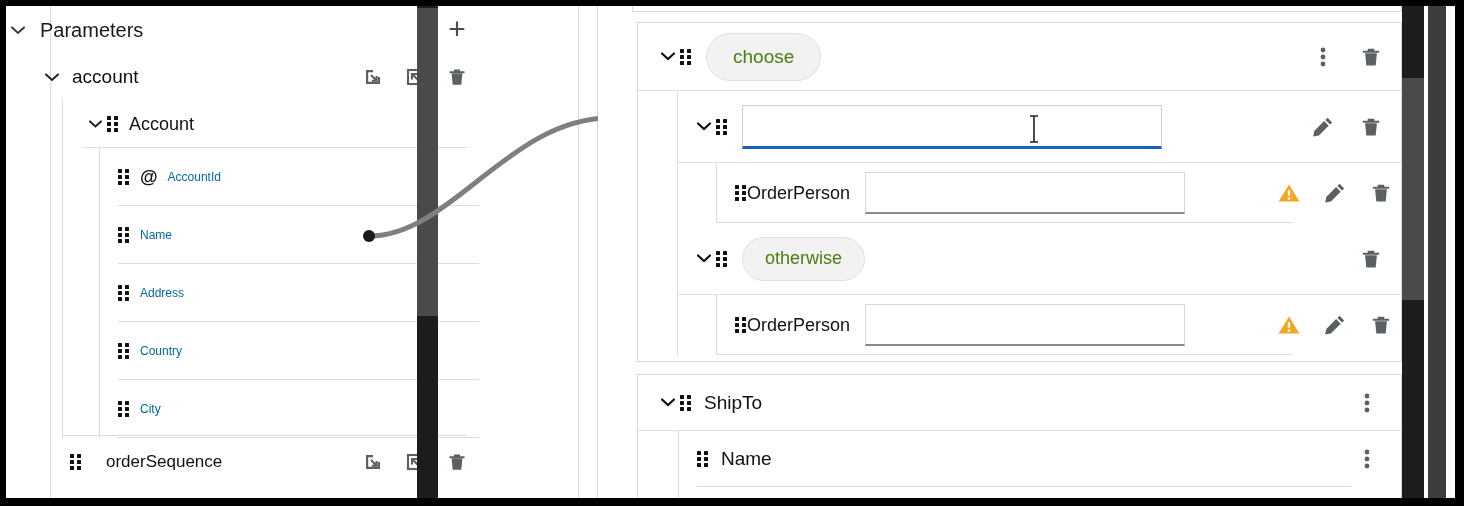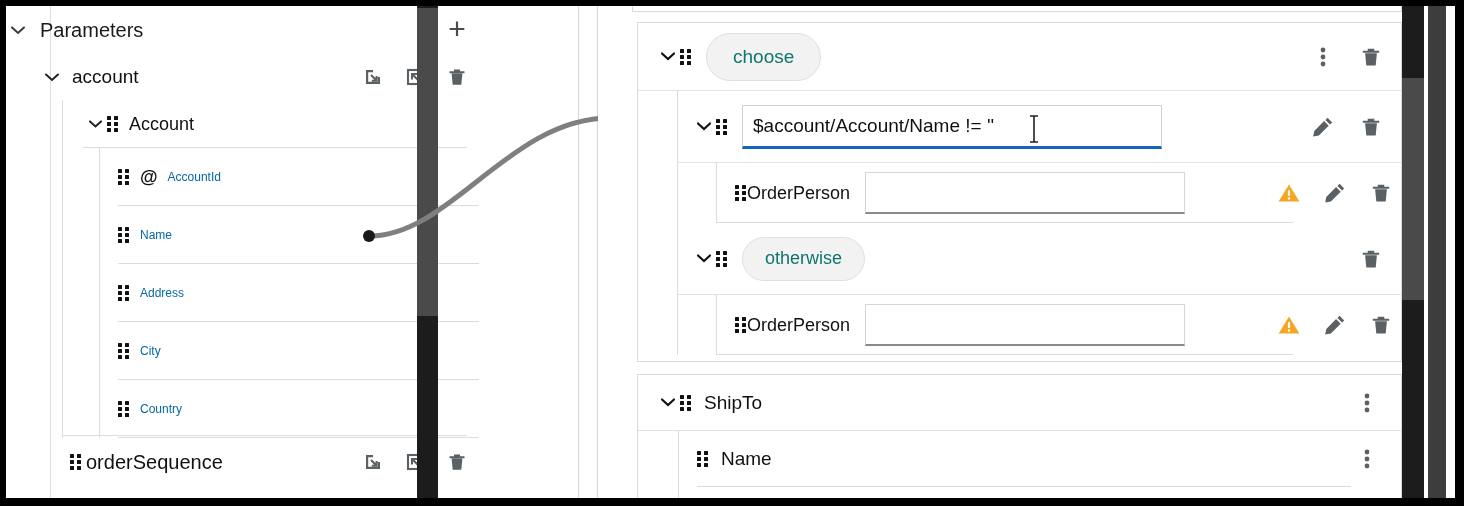--- a/index.html
+++ b/index.html
@@ -51,21 +51,21 @@
   .at-sign { font-size:18px; font-weight:700; color:#111; margin-left:10px; }
 
   .dots6 { width:12px; height:16px; display:inline-block; position:relative; flex:0 0 12px; }
   .dots6 i { position:absolute; width:4px; height:4px; background:#111; border-radius:0.5px; }
   .dots6 i:nth-child(1){left:0;top:0}  .dots6 i:nth-child(2){left:7px;top:0}
   .dots6 i:nth-child(3){left:0;top:6px}.dots6 i:nth-child(4){left:7px;top:6px}
   .dots6 i:nth-child(5){left:0;top:12px}.dots6 i:nth-child(6){left:7px;top:12px}
 
   .order-seq { position:absolute; left:44px; right:0; bottom:10px; height:52px;
                display:flex; align-items:center; padding-left:20px; border-top:0; }
-  .order-seq .label { font-size:20px; color:#111; margin-left:4px; }
+  .order-seq .label { font-size:17px; color:#111; margin-left:24px; }
   .order-seq .root-actions { right:24px; }
   .lp-bottom-rule { position:absolute; left:56px; right:26px; bottom:62px; height:1px; background:#dcdcdc; }
 
   
   .sb-left  { position:absolute; left:417px; top:6px; width:21px; height:492px; background:#1c1c1c; }
   .sb-left .thumb { position:absolute; left:0; top:2px; width:21px; height:308px; background:#4a4a4a; }
 
   .sb-right-track { position:absolute; left:1402px; top:6px; width:22px; height:492px; background:#1c1c1c; }
   .sb-right-track .thumb { position:absolute; left:0; top:72px; width:22px; height:222px; background:#4a4a4a; }
   .sb-right-2 { position:absolute; left:1428px; top:6px; width:18px; height:492px; background:#3d3d3d; }
@@ -83,21 +83,21 @@
 
   .top-stub { position:absolute; left:34px; top:-14px; width:770px; height:20px;
               border:1px solid #d9d9d9; border-top:none; background:#fff; }
 
   .choose-card { left:39px; top:16px; width:765px; height:340px; }
 
   .choose-row { position:relative; height:68px; display:flex; align-items:center;
                 padding-left:18px; border-bottom:1px solid #e2e2e2; }
   .pill { display:inline-flex; align-items:center; justify-content:center;
           background:#f2f2f2; border:1px solid #e0e0e0; border-radius:26px;
-          height:48px; padding:0 26px; font-size:19px; color:#0f766e; margin-left:14px; }
+          height:48px; padding:0 26px; font-size:19px; color:#4d7c0f; margin-left:14px; }
   .pill.small { height:44px; font-size:18px; padding:0 22px; }
   .row-actions { position:absolute; right:18px; top:50%; transform:translateY(-50%);
                  display:flex; align-items:center; gap:24px; }
 
   .inner-block { position:relative; margin-left:39px; border-left:1px solid #dcdcdc; }
 
   .when-row { position:relative; display:flex; align-items:center; height:72px;
               padding-left:14px; border-bottom:1px solid #e2e2e2; }
   .expr-field { position:relative; margin-left:14px; width:420px; height:44px;
                 border:1px solid #cfcfcf; border-bottom:3px solid #1565c0;
@@ -234,33 +234,33 @@
 
         <div class="leaf">
           <span class="dots6">
               <i></i>
               <i></i>
               <i></i>
               <i></i>
               <i></i>
               <i></i>
             </span>
+          <span class="label">Country</span>
+        </div>
+
+        <div class="leaf">
+          <span class="dots6">
+              <i></i>
+              <i></i>
+              <i></i>
+              <i></i>
+              <i></i>
+              <i></i>
+            </span>
           <span class="label">City</span>
-        </div>
-
-        <div class="leaf">
-          <span class="dots6">
-              <i></i>
-              <i></i>
-              <i></i>
-              <i></i>
-              <i></i>
-              <i></i>
-            </span>
-          <span class="label">Country</span>
         </div>
 
       </div>
     </div>
 
     <div class="lp-bottom-rule"></div>
 
     <div class="order-seq">
       <span class="dots6">
           <i></i>
@@ -354,21 +354,20 @@
           </span>
           <span class="dots6">
               <i></i>
               <i></i>
               <i></i>
               <i></i>
               <i></i>
               <i></i>
             </span>
           <span class="expr-field">
-            <span>$account/Account/Name != ''</span>
             <span class="caret">
               <svg width="14" height="30" viewBox="0 0 14 30" style="margin-left:-6px">
                 <path d="M3 2 h8 M7 2 v26 M3 28 h8" stroke="#222" stroke-width="1.6" fill="none"></path>
               </svg>
             </span>
           </span>
           <span class="row-actions">
             <span class="icon-btn">
               <svg width="24" height="24" viewBox="0 0 22 22">
                 <path d="M15.2 2.6 l4.2 4.2 -2 2 -4.2 -4.2 Z M12 5.6 l4.2 4.2 -9 9 -5.2 1 1 -5.2 Z" fill="#5a6063"></path>

